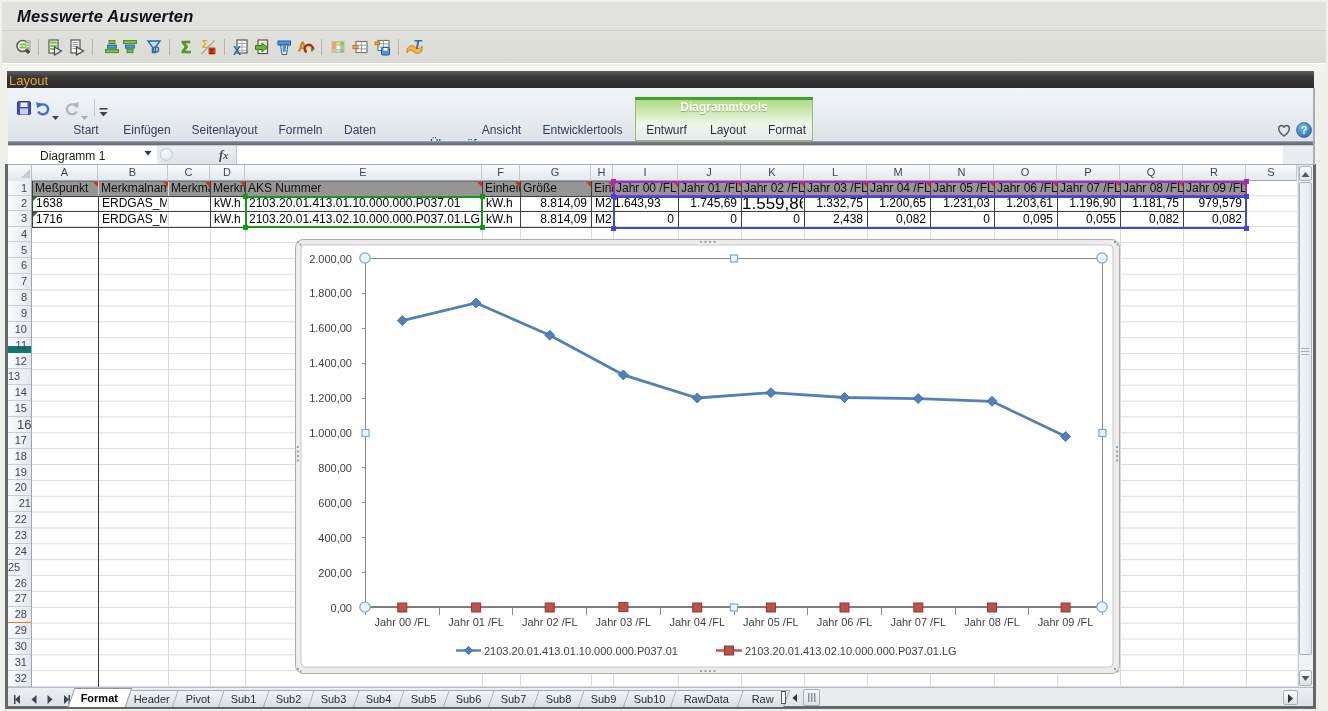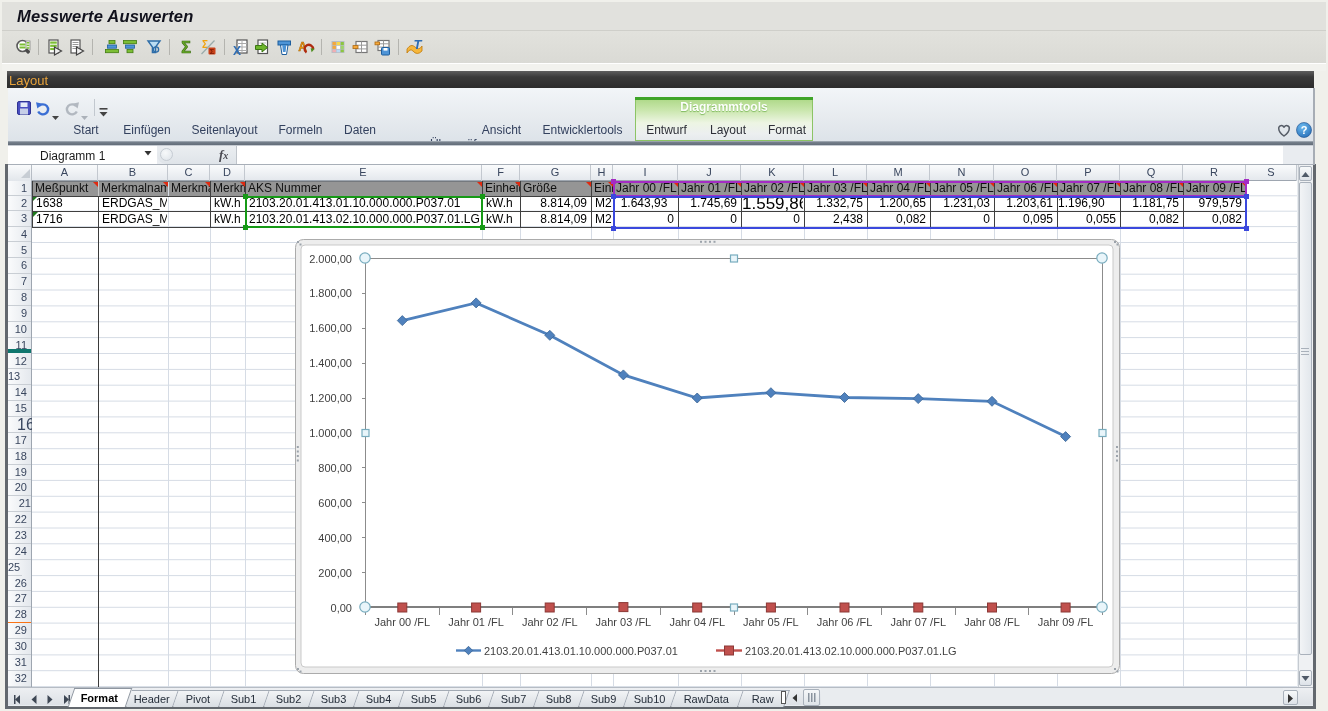--- a/index.html
+++ b/index.html
@@ -224,26 +224,26 @@
 <div class="a" style="left:8px;top:180.5px;width:23px;height:15.3px;font-size:11px;color:#39465E;text-align:right;padding-right:4px;line-height:15.3px;border-bottom:1px solid #C9CED4;">1</div>
 <div class="a" style="left:8px;top:195.8px;width:23px;height:15.4px;font-size:11px;color:#39465E;text-align:right;padding-right:4px;line-height:15.4px;border-bottom:1px solid #C9CED4;">2</div>
 <div class="a" style="left:8px;top:211.2px;width:23px;height:15.4px;font-size:11px;color:#39465E;text-align:right;padding-right:4px;line-height:15.4px;border-bottom:1px solid #C9CED4;">3</div>
 <div class="a" style="left:8px;top:226.6px;width:23px;height:15.9px;font-size:11px;color:#39465E;text-align:right;padding-right:4px;line-height:15.9px;border-bottom:1px solid #C9CED4;">4</div>
 <div class="a" style="left:8px;top:242.5px;width:23px;height:15.9px;font-size:11px;color:#39465E;text-align:right;padding-right:4px;line-height:15.9px;border-bottom:1px solid #C9CED4;">5</div>
 <div class="a" style="left:8px;top:258.3px;width:23px;height:15.9px;font-size:11px;color:#39465E;text-align:right;padding-right:4px;line-height:15.9px;border-bottom:1px solid #C9CED4;">6</div>
 <div class="a" style="left:8px;top:274.2px;width:23px;height:15.9px;font-size:11px;color:#39465E;text-align:right;padding-right:4px;line-height:15.9px;border-bottom:1px solid #C9CED4;">7</div>
 <div class="a" style="left:8px;top:290.0px;width:23px;height:15.9px;font-size:11px;color:#39465E;text-align:right;padding-right:4px;line-height:15.9px;border-bottom:1px solid #C9CED4;">8</div>
 <div class="a" style="left:8px;top:305.9px;width:23px;height:15.9px;font-size:11px;color:#39465E;text-align:right;padding-right:4px;line-height:15.9px;border-bottom:1px solid #C9CED4;">9</div>
 <div class="a" style="left:8px;top:321.8px;width:23px;height:15.9px;font-size:11px;color:#39465E;text-align:right;padding-right:4px;line-height:15.9px;border-bottom:1px solid #C9CED4;">10</div>
-<div class="a" style="left:8px;top:337.6px;width:23px;height:15.9px;font-size:11px;color:#39465E;text-align:right;padding-right:4px;line-height:15.9px;border-bottom:4px solid #0f766e;">11</div>
+<div class="a" style="left:8px;top:337.6px;width:23px;height:15.9px;font-size:11px;color:#39465E;text-align:right;padding-right:4px;line-height:15.9px;border-bottom:7px solid #0f766e;">11</div>
 <div class="a" style="left:8px;top:353.5px;width:23px;height:15.9px;font-size:11px;color:#39465E;text-align:right;padding-right:4px;line-height:15.9px;border-bottom:1px solid #C9CED4;">12</div>
 <div class="a" style="left:8px;top:369.4px;width:23px;height:15.9px;font-size:11px;color:#39465E;text-align:right;padding-right:21px;line-height:15.9px;border-bottom:1px solid #C9CED4;">13</div>
 <div class="a" style="left:8px;top:385.2px;width:23px;height:15.9px;font-size:11px;color:#39465E;text-align:right;padding-right:4px;line-height:15.9px;border-bottom:1px solid #C9CED4;">14</div>
 <div class="a" style="left:8px;top:401.1px;width:23px;height:15.9px;font-size:11px;color:#39465E;text-align:right;padding-right:4px;line-height:15.9px;border-bottom:1px solid #C9CED4;">15</div>
-<div class="a" style="left:8px;top:416.9px;width:23px;height:15.9px;font-size:16px;color:#39465E;text-align:right;padding-right:4px;line-height:15.9px;border-bottom:1px solid #C9CED4;padding-left:9px;">16</div>
+<div class="a" style="left:8px;top:416.9px;width:23px;height:15.9px;font-size:13px;color:#39465E;text-align:right;padding-right:4px;line-height:15.9px;border-bottom:1px solid #C9CED4;padding-left:9px;">16</div>
 <div class="a" style="left:8px;top:432.8px;width:23px;height:15.9px;font-size:11px;color:#39465E;text-align:right;padding-right:4px;line-height:15.9px;border-bottom:1px solid #C9CED4;">17</div>
 <div class="a" style="left:8px;top:448.7px;width:23px;height:15.9px;font-size:11px;color:#39465E;text-align:right;padding-right:4px;line-height:15.9px;border-bottom:1px solid #C9CED4;">18</div>
 <div class="a" style="left:8px;top:464.5px;width:23px;height:15.9px;font-size:11px;color:#39465E;text-align:right;padding-right:4px;line-height:15.9px;border-bottom:1px solid #C9CED4;">19</div>
 <div class="a" style="left:8px;top:480.4px;width:23px;height:15.9px;font-size:11px;color:#39465E;text-align:right;padding-right:4px;line-height:15.9px;border-bottom:1px solid #C9CED4;">20</div>
 <div class="a" style="left:8px;top:496.3px;width:23px;height:15.9px;font-size:11px;color:#39465E;text-align:right;line-height:15.9px;border-bottom:1px solid #C9CED4;">21</div>
 <div class="a" style="left:8px;top:512.1px;width:23px;height:15.9px;font-size:11px;color:#39465E;text-align:right;padding-right:4px;line-height:15.9px;border-bottom:1px solid #C9CED4;">22</div>
 <div class="a" style="left:8px;top:528.0px;width:23px;height:15.9px;font-size:11px;color:#39465E;text-align:right;padding-right:4px;line-height:15.9px;border-bottom:1px solid #C9CED4;">23</div>
 <div class="a" style="left:8px;top:543.8px;width:23px;height:15.9px;font-size:11px;color:#39465E;text-align:right;padding-right:4px;line-height:15.9px;border-bottom:1px solid #C9CED4;">24</div>
 <div class="a" style="left:8px;top:559.7px;width:14px;height:15.9px;font-size:11px;color:#39465E;text-align:right;padding-right:8px;line-height:15.9px;border-bottom:1px solid #C9CED4;">25</div>
 <div class="a" style="left:8px;top:575.6px;width:23px;height:15.9px;font-size:11px;color:#39465E;text-align:right;padding-right:4px;line-height:15.9px;border-bottom:1px solid #C9CED4;">26</div>
@@ -415,28 +415,28 @@
       <polygon points="0,0 6,0 6,6" fill="#E02A10"></polygon>
     </svg>
   </div>
 <div class="a" style="left:33px;top:196.2px;width:64px;height:14.5px;overflow:hidden;font-size:12px;color:#000;line-height:15px;text-align:left;padding-left:3px;white-space:nowrap;">1638</div>
 <div class="a" style="left:99px;top:196.2px;width:68px;height:14.5px;overflow:hidden;font-size:12px;color:#000;line-height:15px;text-align:left;padding-left:3px;white-space:nowrap;">ERDGAS_ME</div>
 <div class="a" style="left:211px;top:196.2px;width:33px;height:14.5px;overflow:hidden;font-size:12px;color:#000;line-height:15px;text-align:left;padding-left:3px;white-space:nowrap;">kW.h</div>
 <div class="a" style="left:246px;top:196.2px;width:235px;height:14.5px;overflow:hidden;font-size:12px;color:#000;line-height:15px;text-align:left;padding-left:3px;white-space:nowrap;">2103.20.01.413.01.10.000.000.P037.01</div>
 <div class="a" style="left:483px;top:196.2px;width:36px;height:14.5px;overflow:hidden;font-size:12px;color:#000;line-height:15px;text-align:left;padding-left:3px;white-space:nowrap;">kW.h</div>
 <div class="a" style="left:521px;top:196.2px;width:69px;height:14.5px;overflow:hidden;font-size:12px;color:#000;line-height:15px;text-align:right;padding-right:3px;white-space:nowrap;">8.814,09</div>
 <div class="a" style="left:592px;top:196.2px;width:20px;height:14.5px;overflow:hidden;font-size:12px;color:#000;line-height:15px;text-align:left;padding-left:3px;white-space:nowrap;">M2</div>
-<div class="a" style="left:614px;top:196.2px;width:63px;height:14.5px;overflow:hidden;font-size:12px;color:#000;line-height:15px;text-align:center;padding-right:3px;white-space:nowrap;">1.643,93</div>
+<div class="a" style="left:614px;top:196.2px;width:63px;height:14.5px;overflow:hidden;font-size:12px;color:#000;line-height:15px;text-align:left;padding-right:3px;white-space:nowrap;">1.643,93</div>
 <div class="a" style="left:679px;top:196.2px;width:61px;height:14.5px;overflow:hidden;font-size:12px;color:#000;line-height:15px;text-align:right;padding-right:3px;white-space:nowrap;">1.745,69</div>
 <div class="a" style="left:742px;top:196.2px;width:61px;height:14.5px;overflow:hidden;font-size:17px;color:#000;line-height:15px;text-align:right;padding-right:3px;white-space:nowrap;">1.559,86</div>
 <div class="a" style="left:805px;top:196.2px;width:61px;height:14.5px;overflow:hidden;font-size:12px;color:#000;line-height:15px;text-align:right;padding-right:3px;white-space:nowrap;">1.332,75</div>
 <div class="a" style="left:868px;top:196.2px;width:61px;height:14.5px;overflow:hidden;font-size:12px;color:#000;line-height:15px;text-align:right;padding-right:3px;white-space:nowrap;">1.200,65</div>
 <div class="a" style="left:931px;top:196.2px;width:62px;height:14.5px;overflow:hidden;font-size:12px;color:#000;line-height:15px;text-align:right;padding-right:3px;white-space:nowrap;">1.231,03</div>
 <div class="a" style="left:995px;top:196.2px;width:61px;height:14.5px;overflow:hidden;font-size:12px;color:#000;line-height:15px;text-align:right;padding-right:3px;white-space:nowrap;">1.203,61</div>
-<div class="a" style="left:1058px;top:196.2px;width:61px;height:14.5px;overflow:hidden;font-size:12px;color:#000;line-height:15px;text-align:left;padding-right:3px;white-space:nowrap;">1.196,90</div>
+<div class="a" style="left:1058px;top:196.2px;width:61px;height:14.5px;overflow:hidden;font-size:12px;color:#000;line-height:15px;text-align:right;padding-right:3px;white-space:nowrap;">1.196,90</div>
 <div class="a" style="left:1121px;top:196.2px;width:61px;height:14.5px;overflow:hidden;font-size:12px;color:#000;line-height:15px;text-align:right;padding-right:3px;white-space:nowrap;">1.181,75</div>
 <div class="a" style="left:1184px;top:196.2px;width:61px;height:14.5px;overflow:hidden;font-size:12px;color:#000;line-height:15px;text-align:right;padding-right:3px;white-space:nowrap;">979,579</div>
 <div class="a" style="left:33px;top:211.6px;width:64px;height:14.5px;overflow:hidden;font-size:12px;color:#000;line-height:15px;text-align:left;padding-left:3px;white-space:nowrap;">1716</div>
 <div class="a" style="left:99px;top:211.6px;width:68px;height:14.5px;overflow:hidden;font-size:12px;color:#000;line-height:15px;text-align:left;padding-left:3px;white-space:nowrap;">ERDGAS_ME</div>
 <div class="a" style="left:211px;top:211.6px;width:33px;height:14.5px;overflow:hidden;font-size:12px;color:#000;line-height:15px;text-align:left;padding-left:3px;white-space:nowrap;">kW.h</div>
 <div class="a" style="left:246px;top:211.6px;width:235px;height:14.5px;overflow:hidden;font-size:12px;color:#000;line-height:15px;text-align:left;padding-left:3px;white-space:nowrap;">2103.20.01.413.02.10.000.000.P037.01.LG</div>
 <div class="a" style="left:483px;top:211.6px;width:36px;height:14.5px;overflow:hidden;font-size:12px;color:#000;line-height:15px;text-align:left;padding-left:3px;white-space:nowrap;">kW.h</div>
 <div class="a" style="left:521px;top:211.6px;width:69px;height:14.5px;overflow:hidden;font-size:12px;color:#000;line-height:15px;text-align:right;padding-right:3px;white-space:nowrap;">8.814,09</div>
 <div class="a" style="left:592px;top:211.6px;width:20px;height:14.5px;overflow:hidden;font-size:12px;color:#000;line-height:15px;text-align:left;padding-left:3px;white-space:nowrap;">M2</div>
 <div class="a" style="left:614px;top:211.6px;width:63px;height:14.5px;overflow:hidden;font-size:12px;color:#000;line-height:15px;text-align:right;padding-right:3px;white-space:nowrap;">0</div>

